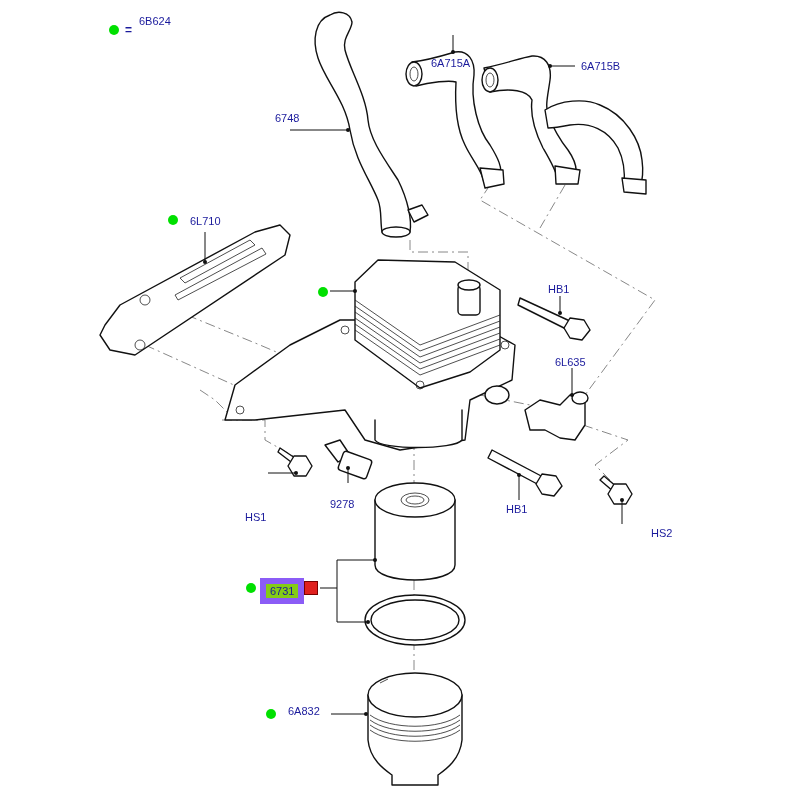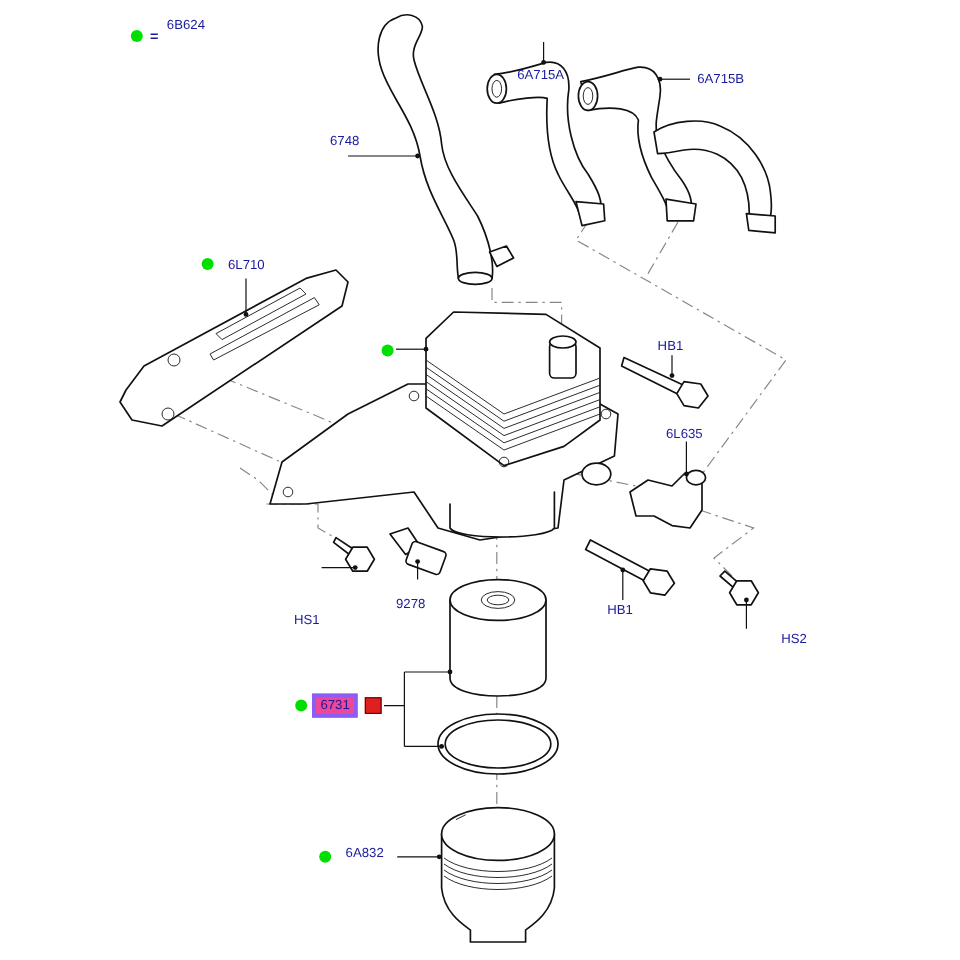--- a/index.html
+++ b/index.html
@@ -1,21 +1,21 @@
 <!DOCTYPE html>
 <html><head>
 <meta charset="utf-8">
 <style>
   html, body { margin:0; padding:0; background:#ffffff; }
   body { width:800px; height:800px; position:relative; overflow:hidden; font-family:"Liberation Sans", sans-serif; }
   #diagram { position:absolute; left:0; top:0; width:800px; height:800px; }
   .lbl { position:absolute; font-size:11px; color:#1a1a9c; white-space:nowrap; line-height:12px; cursor:pointer; }
   .dot { position:absolute; width:10px; height:10px; border-radius:50%; background:#00e000; }
   .legend-eq { position:absolute; font-size:12px; color:#1a1a9c; font-weight:bold; }
-  .boxed { border:3px solid #8b5cf6; padding:1px 4px; background:#ec4899; }
+  .boxed { border:6px solid #8b5cf6; padding:1px 4px; background:#84cc16; }
   .part { fill:#ffffff; stroke:#111; stroke-width:1.4; stroke-linejoin:round; stroke-linecap:round; }
   .thin { fill:none; stroke:#222; stroke-width:0.8; }
   .lead { fill:none; stroke:#111; stroke-width:1; }
   .dash { fill:none; stroke:#888; stroke-width:1; stroke-dasharray:10 4 2 4; }
   .pip { fill:#111; }
 </style>
 </head>
 <body>
 
 <svg id="diagram" viewBox="0 0 800 800" xmlns="http://www.w3.org/2000/svg">

